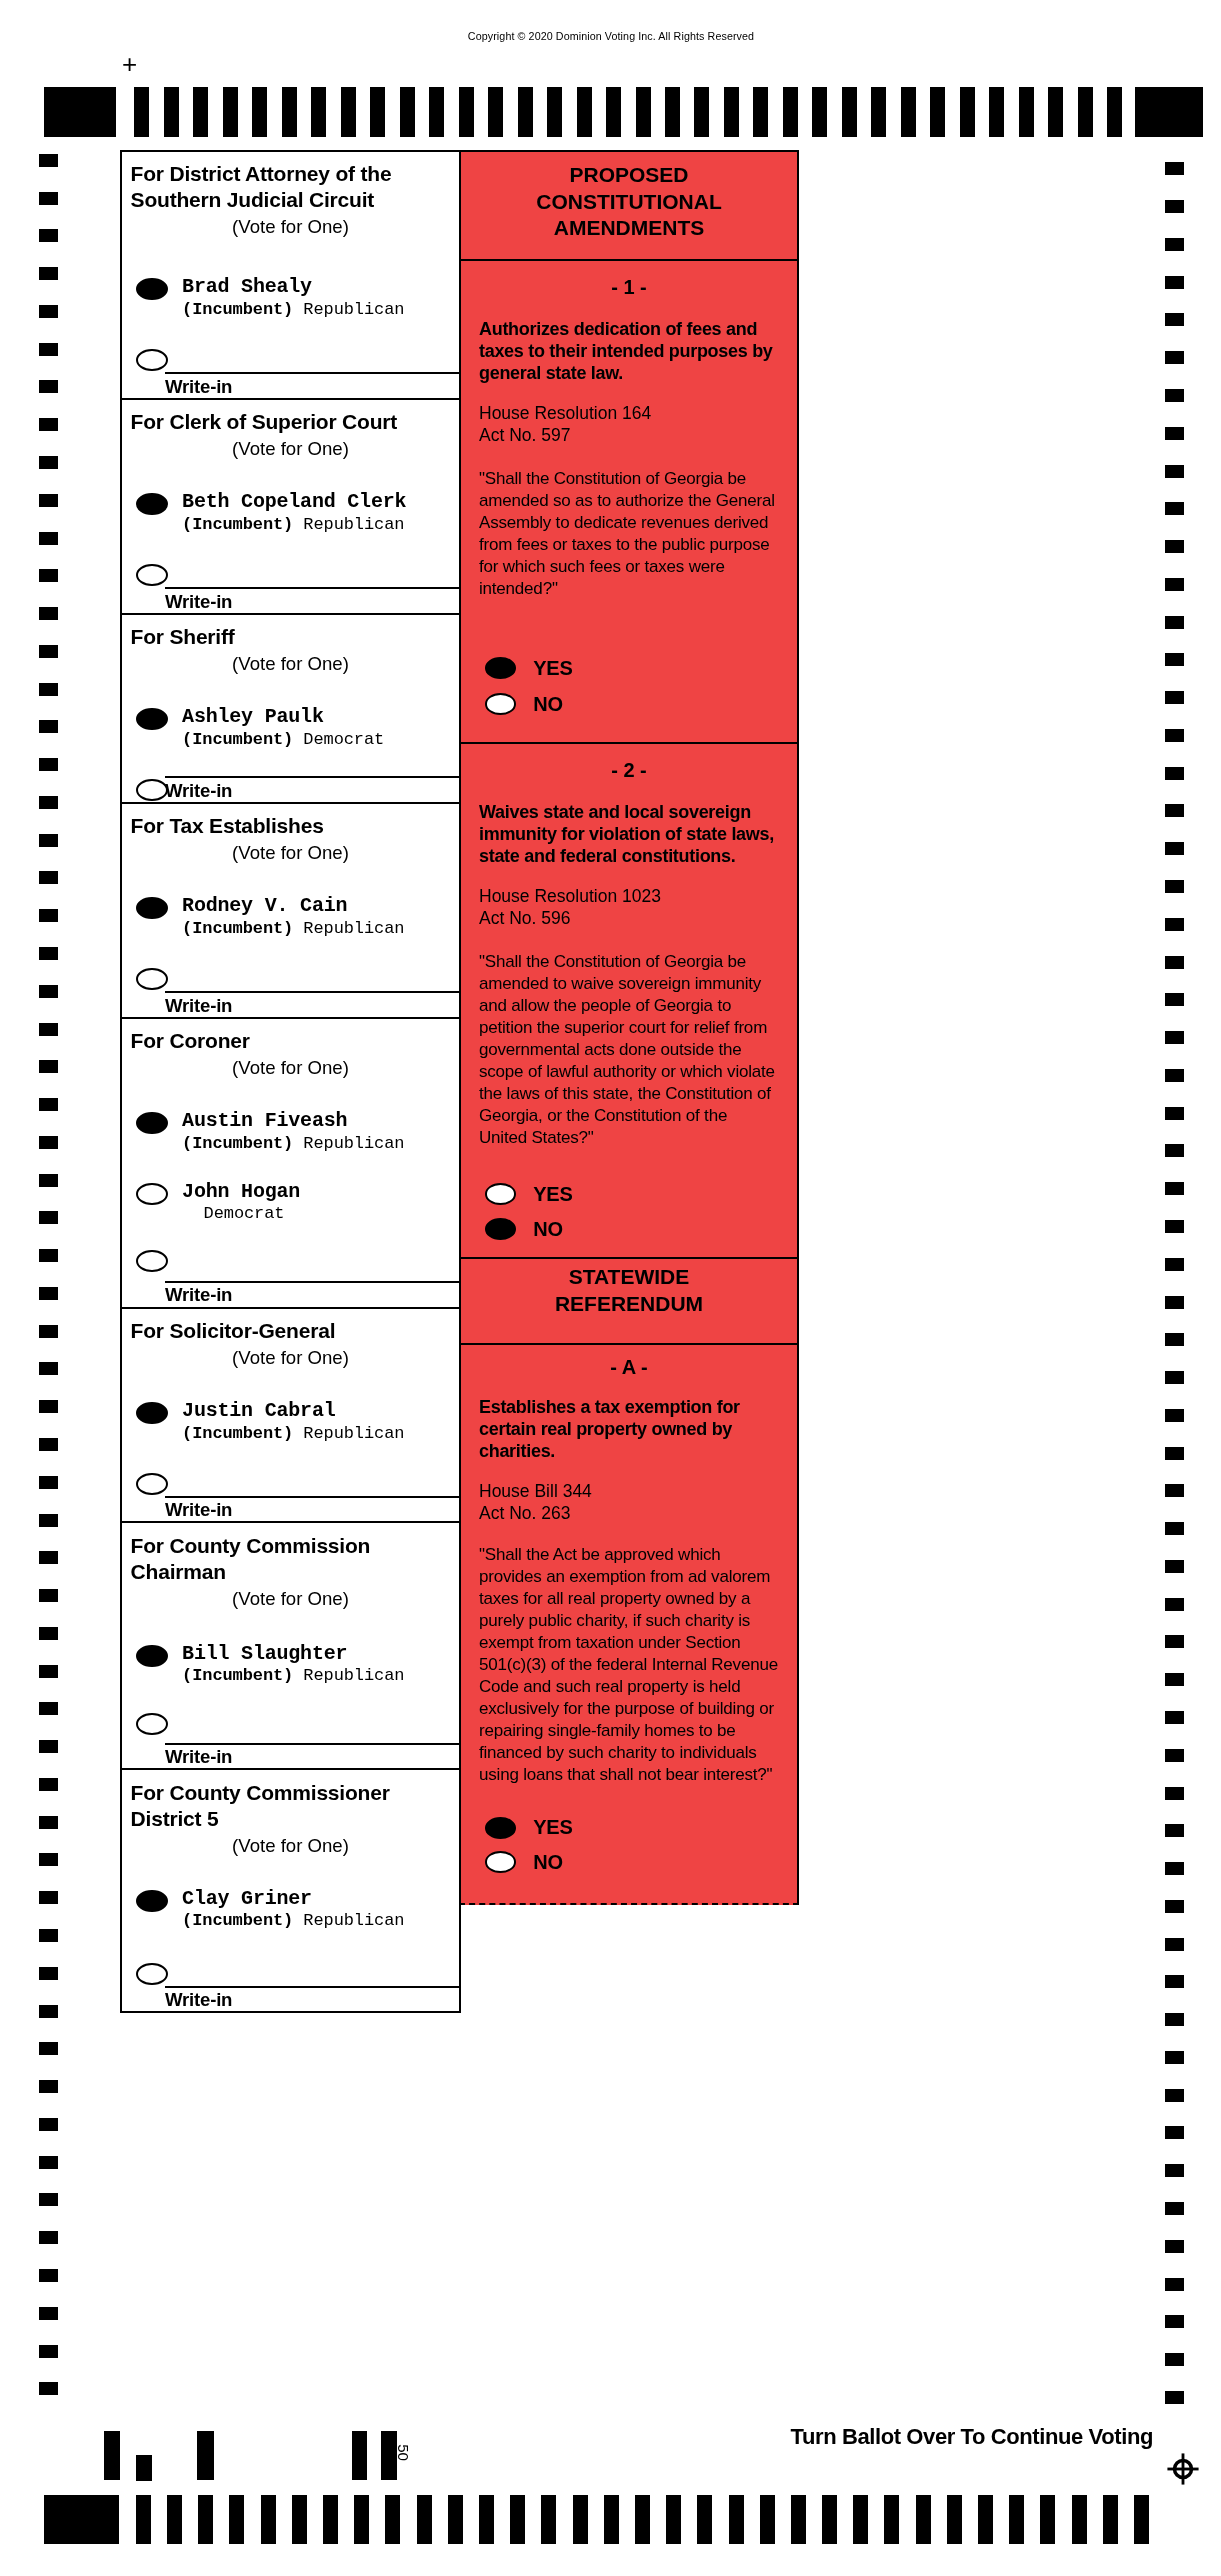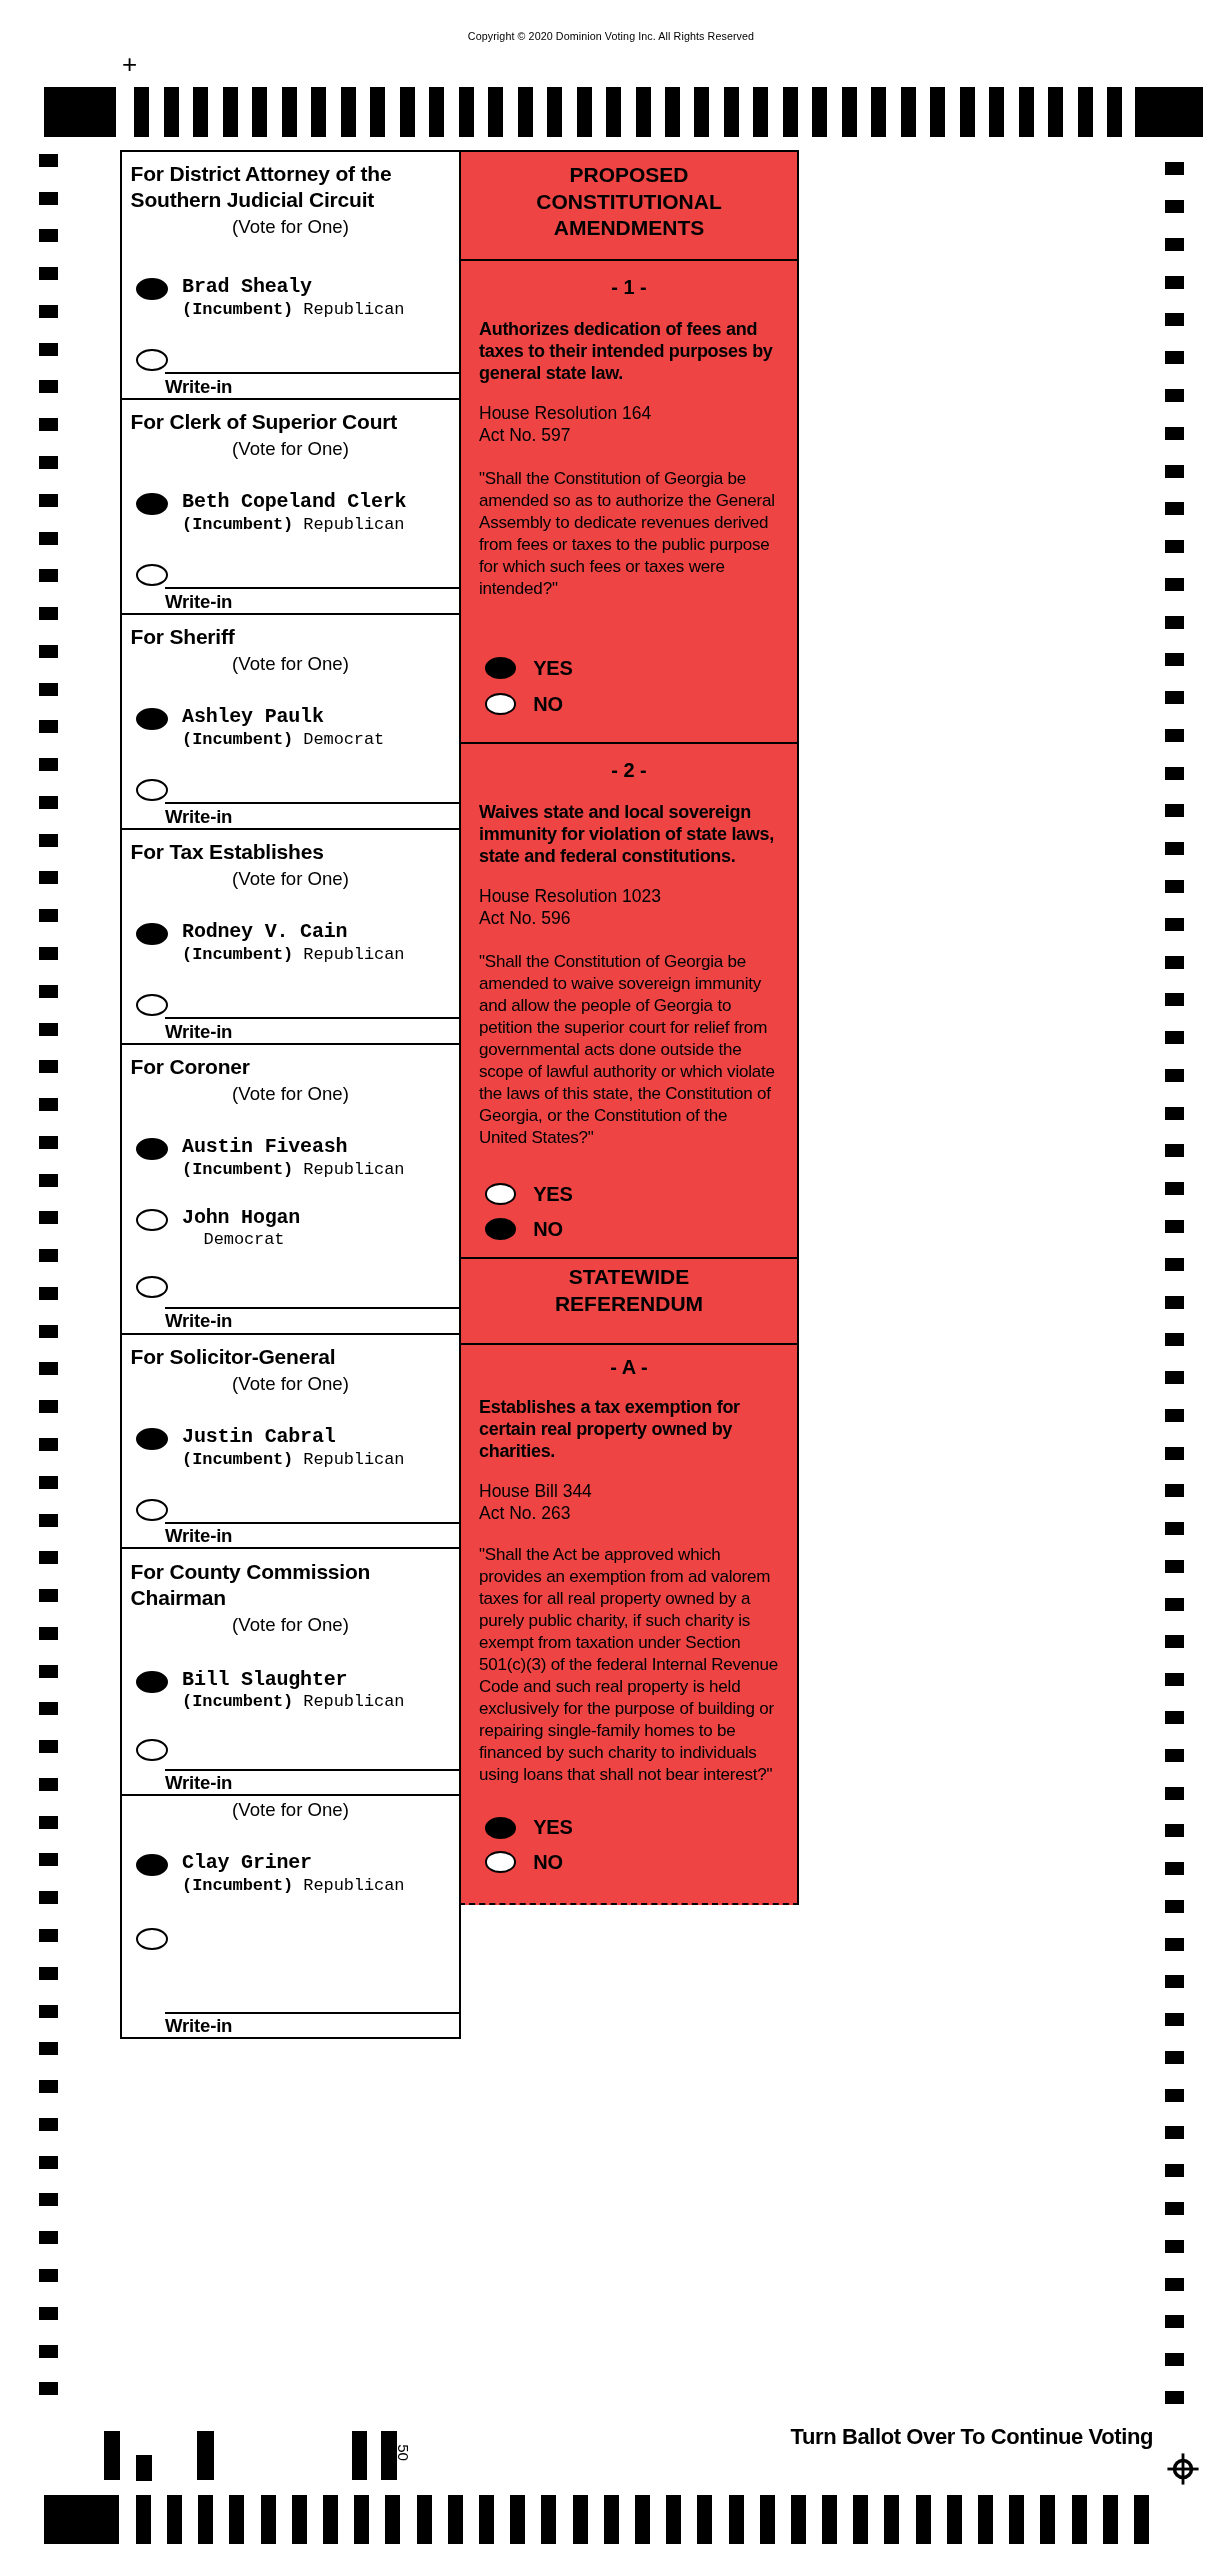--- a/index.html
+++ b/index.html
@@ -288,21 +288,21 @@
         <div class="cand-name">Beth Copeland Clerk</div>
         <div class="cand-party"><span class="inc">(Incumbent)</span> <span>Republican</span></div>
       </div>
     </div>
     <div class="oval blank-oval" style="margin-top:29px;"></div>
     <div class="writein">
       <div class="writein-label">Write-in</div>
     </div>
   </div>
 
-  <div class="contest" style="height:217px;">
+  <div class="contest" style="height:191px;">
     <div class="c-title">For Sheriff</div>
     <div class="vote-for">(Vote for One)</div>
     <div class="cand" style="margin-top:30px;">
       <div class="oval filled"></div>
       <div class="cand-info">
         <div class="cand-name">Ashley Paulk</div>
         <div class="cand-party"><span class="inc">(Incumbent)</span> <span>Democrat</span></div>
       </div>
     </div>
     <div class="oval blank-oval" style="margin-top:29px;"></div>
@@ -376,20 +376,21 @@
         <div class="cand-party"><span class="inc">(Incumbent)</span> <span>Republican</span></div>
       </div>
     </div>
     <div class="oval blank-oval" style="margin-top:27px;"></div>
     <div class="writein">
       <div class="writein-label">Write-in</div>
     </div>
   </div>
 
   <div class="contest" style="height:245px;">
+    <div class="c-title">For County Commissioner District 5</div>
     <div class="vote-for">(Vote for One)</div>
     <div class="cand" style="margin-top:30px;">
       <div class="oval filled"></div>
       <div class="cand-info">
         <div class="cand-name">Clay Griner</div>
         <div class="cand-party"><span class="inc">(Incumbent)</span> <span>Republican</span></div>
       </div>
     </div>
     <div class="oval blank-oval" style="margin-top:32px;"></div>
     <div class="writein">

